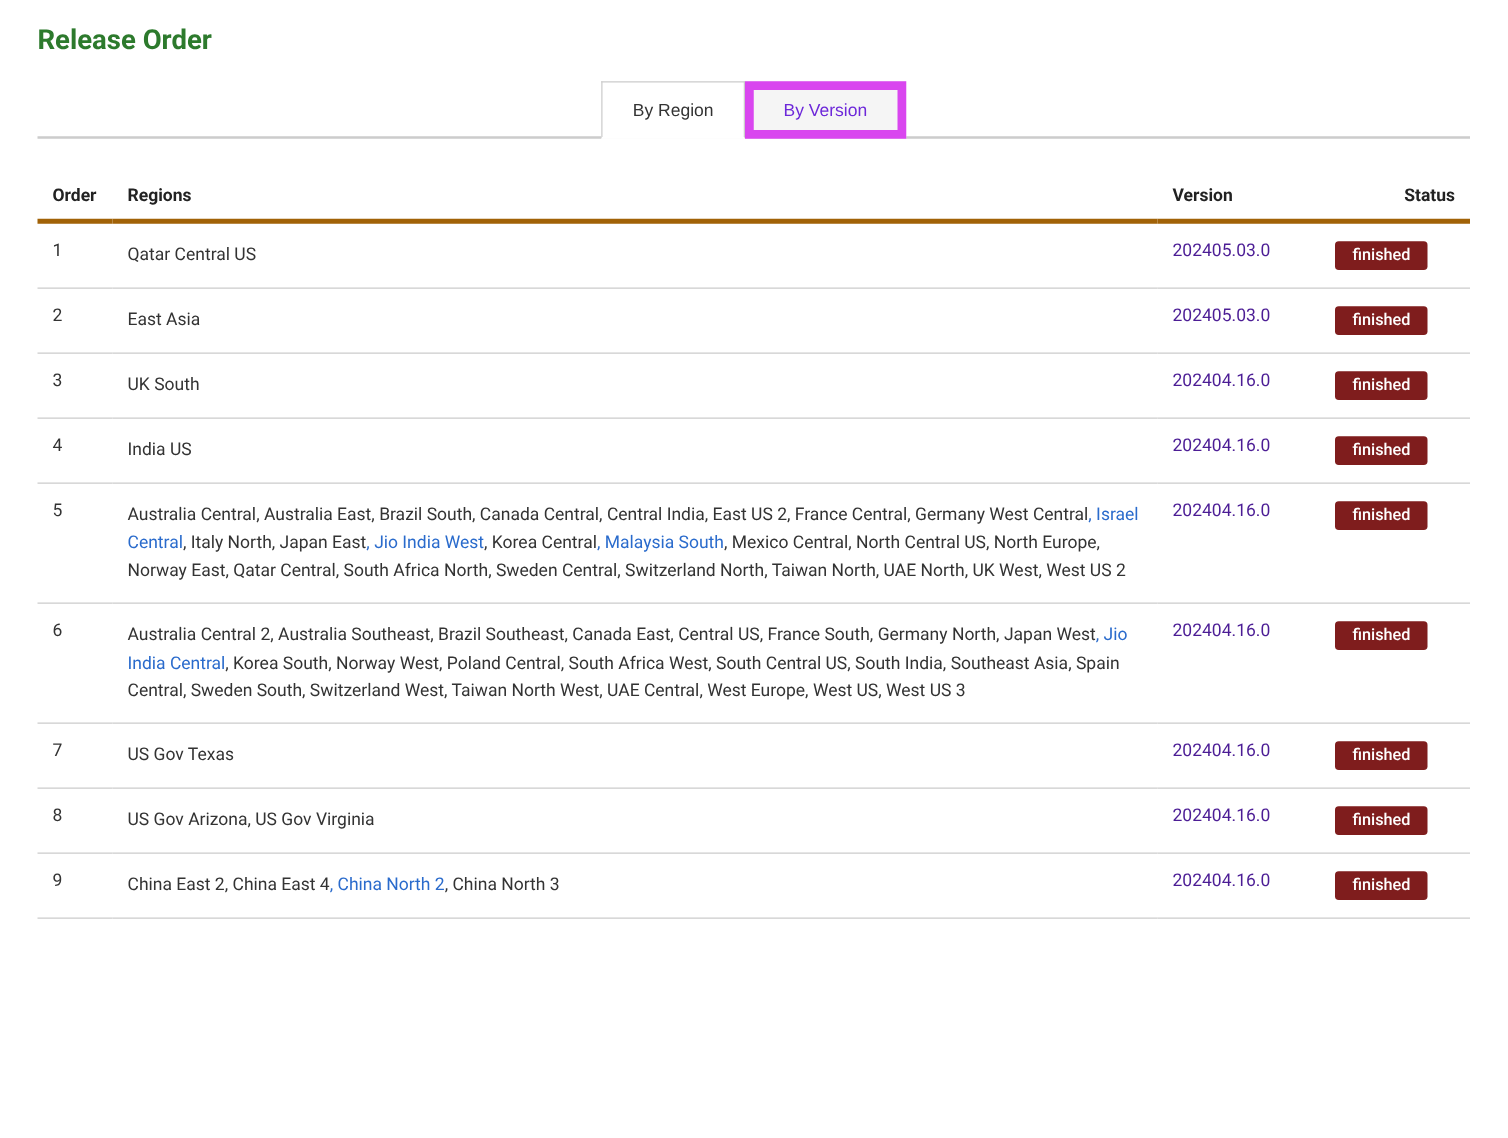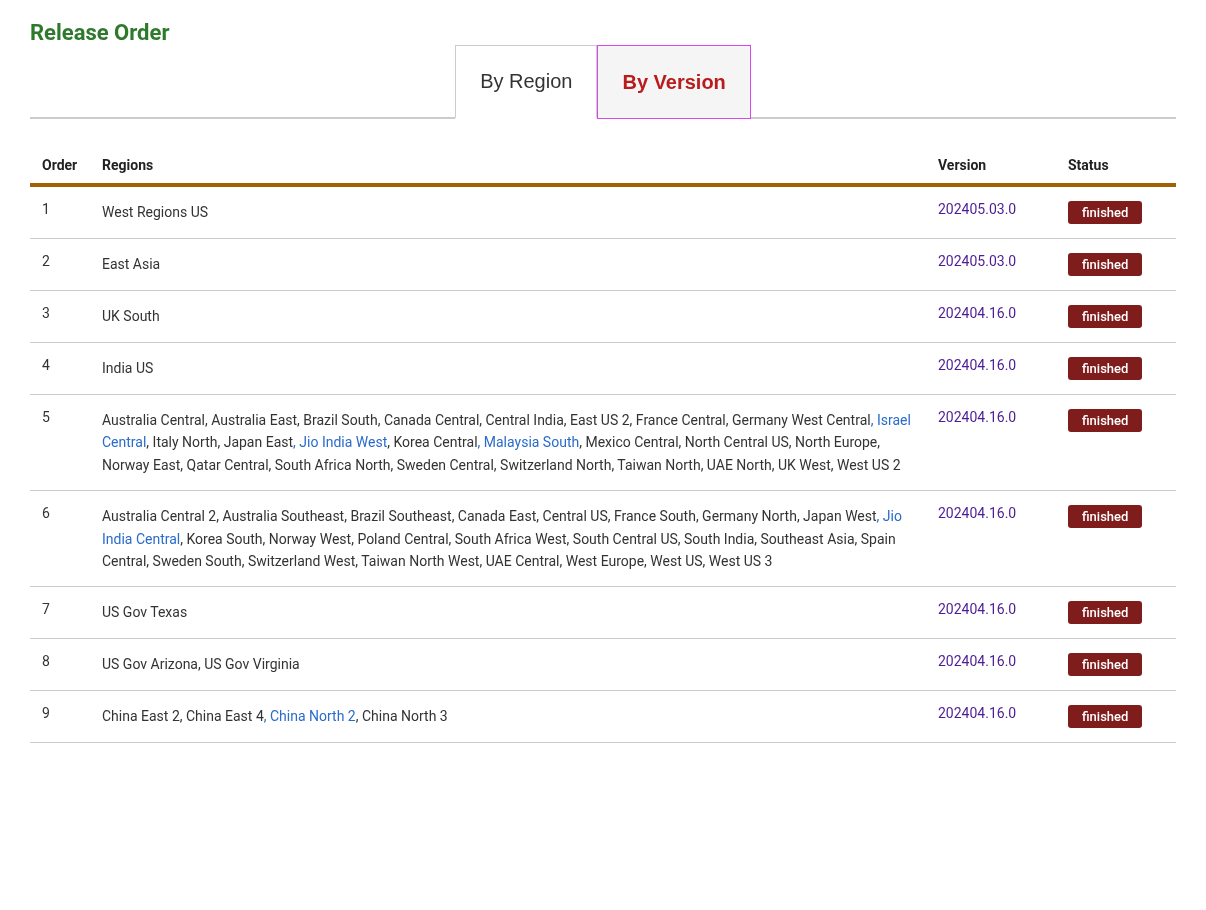--- a/index.html
+++ b/index.html
@@ -7,49 +7,49 @@
       font-family: -apple-system, BlinkMacSystemFont, "Segoe UI", Roboto, Arial, sans-serif;
       font-size: 14px;
       color: #333;
       background: #fff;
       padding: 20px 30px;
     }
     h1 {
       color: #2d7a2d;
       font-size: 22px;
       font-weight: 700;
+      margin-bottom: 20px;
     }
     .tabs {
       display: flex;
       justify-content: center;
       margin-bottom: 0;
       border-bottom: 2px solid #ccc;
     }
     .tab {
-      padding: 24px 24px;
+      padding: 8px 24px;
       cursor: pointer;
       border: 1px solid #ccc;
       background: #fff;
-      font-size: 20px;
+      font-size: 14px;
       color: #333;
       margin-bottom: -2px;
     }
     .tab.active {
       border-bottom: 2px solid #fff;
       font-weight: 500;
       background: #fff;
       border-top: 1px solid #ccc;
       border-left: 1px solid #ccc;
       border-right: 1px solid #ccc;
     }
     .tab:not(.active) {
-      color: #b91c1c;
-      border: 1px solid #d946ef;
+      color: #6d28d9;
+      border: 7px solid #d946ef;
       background: #f5f5f5;
-      font-weight: bold;
     }
     .content {
       padding-top: 30px;
     }
     table {
       width: 100%;
       border-collapse: collapse;
     }
     thead tr {
       border-bottom: 4px solid #a16207;
@@ -94,21 +94,21 @@
       font-size: 13px;
       font-weight: 500;
       white-space: nowrap;
     }
     .region-link {
       color: #2a6bcc;
       text-decoration: none;
     }
     th.order-col { width: 60px; }
     th.version-col { width: 130px; }
-    th.status-col { width: 120px; }
+    th.status-col { width: 120px; text-align: right; }
   </style>
 </head>
 <body>
 
 <h1>Release Order</h1>
 
 <div class="tabs">
   <button class="tab active">By Region</button>
   <button class="tab">By Version</button>
 </div>
@@ -119,21 +119,21 @@
       <tr>
         <th class="order-col">Order</th>
         <th class="region-col">Regions</th>
         <th class="version-col">Version</th>
         <th class="status-col">Status</th>
       </tr>
     </thead>
     <tbody id="table-body">
     <tr>
           <td class="order-col">1</td>
-          <td class="region-col"><span>West Regions US</span></td>
+          <td class="region-col"><span>Qatar Central US</span></td>
           <td class="version-col">202405.03.0</td>
           <td class="status-col"><span class="status-badge">finished</span></td>
         </tr>
         <tr>
           <td class="order-col">2</td>
           <td class="region-col"><span>East Asia</span></td>
           <td class="version-col">202405.03.0</td>
           <td class="status-col"><span class="status-badge">finished</span></td>
         </tr>
         <tr>

